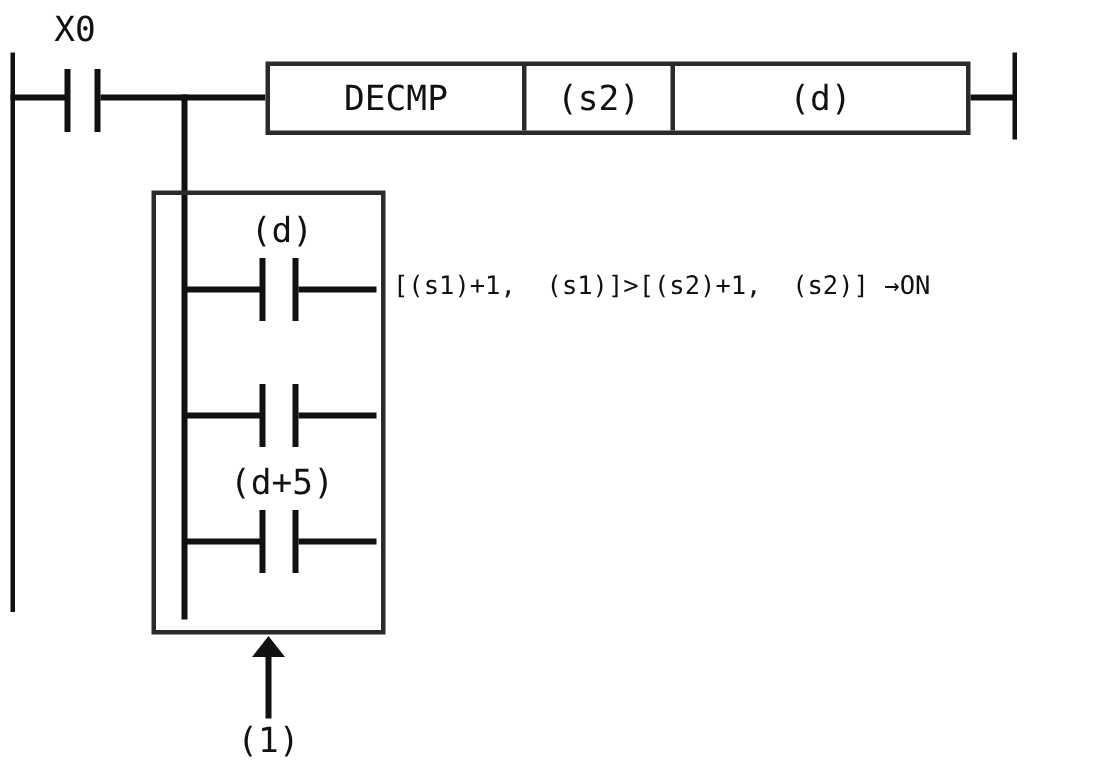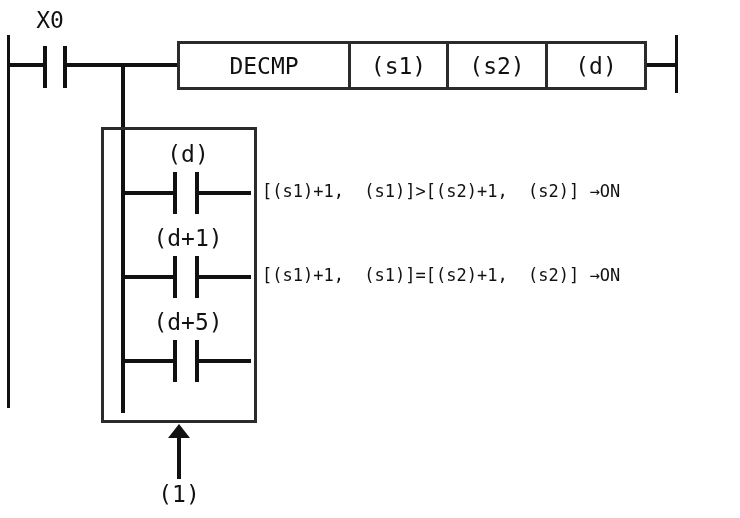--- a/index.html
+++ b/index.html
@@ -83,43 +83,40 @@
   <div class="lbl" style="left:26px;top:7px;width:48px">X0</div>
   <div class="hline" style="left:7px;top:63px;width:38px;height:4px"></div>
   <div class="vline" style="left:43px;top:46px;width:4px;height:42px"></div>
   <div class="vline" style="left:63px;top:46px;width:4px;height:42px"></div>
   <div class="hline" style="left:67px;top:63px;width:110px;height:4px"></div>
 
   <div class="vline" style="left:121px;top:63px;width:4px;height:350px"></div>
 
   <div class="blockbox">
     <div class="cell cell-name">DECMP</div>
-    <div class="cell cell-op cell-op1">(s1)</div>
     <div class="cell cell-op cell-op2">(s2)</div>
     <div class="cell cell-op cell-op3">(d)</div>
   </div>
 
   <div class="hline" style="left:647px;top:63px;width:30px;height:4px"></div>
   <div class="vline" style="left:675px;top:35px;width:3px;height:58px"></div>
 
   <div class="resultbox"></div>
 
   <div class="lbl" style="left:133px;top:141px;width:110px">(d)</div>
   <div class="hline" style="left:123px;top:191px;width:52px;height:4px"></div>
   <div class="vline" style="left:173px;top:172px;width:4px;height:42px"></div>
   <div class="vline" style="left:195px;top:172px;width:4px;height:42px"></div>
   <div class="hline" style="left:199px;top:191px;width:52px;height:4px"></div>
   <div class="cond" style="top:177px">[(s1)+1,  (s1)]&gt;[(s2)+1,  (s2)] →ON</div>
 
-  <div class="lbl" style="left:133px;top:225px;width:110px">(d+1)</div>
   <div class="hline" style="left:123px;top:275px;width:52px;height:4px"></div>
   <div class="vline" style="left:173px;top:256px;width:4px;height:42px"></div>
   <div class="vline" style="left:195px;top:256px;width:4px;height:42px"></div>
   <div class="hline" style="left:199px;top:275px;width:52px;height:4px"></div>
-  <div class="cond" style="top:261px">[(s1)+1,  (s1)]=[(s2)+1,  (s2)] →ON</div>
 
   <div class="lbl" style="left:133px;top:309px;width:110px">(d+5)</div>
   <div class="hline" style="left:123px;top:359px;width:52px;height:4px"></div>
   <div class="vline" style="left:173px;top:340px;width:4px;height:42px"></div>
   <div class="vline" style="left:195px;top:340px;width:4px;height:42px"></div>
   <div class="hline" style="left:199px;top:359px;width:52px;height:4px"></div>
 
   <div class="arrowhead"></div>
   <div class="vline" style="left:177px;top:437px;width:4px;height:42px"></div>
   <div class="lbl" style="left:148px;top:481px;width:62px">(1)</div>

